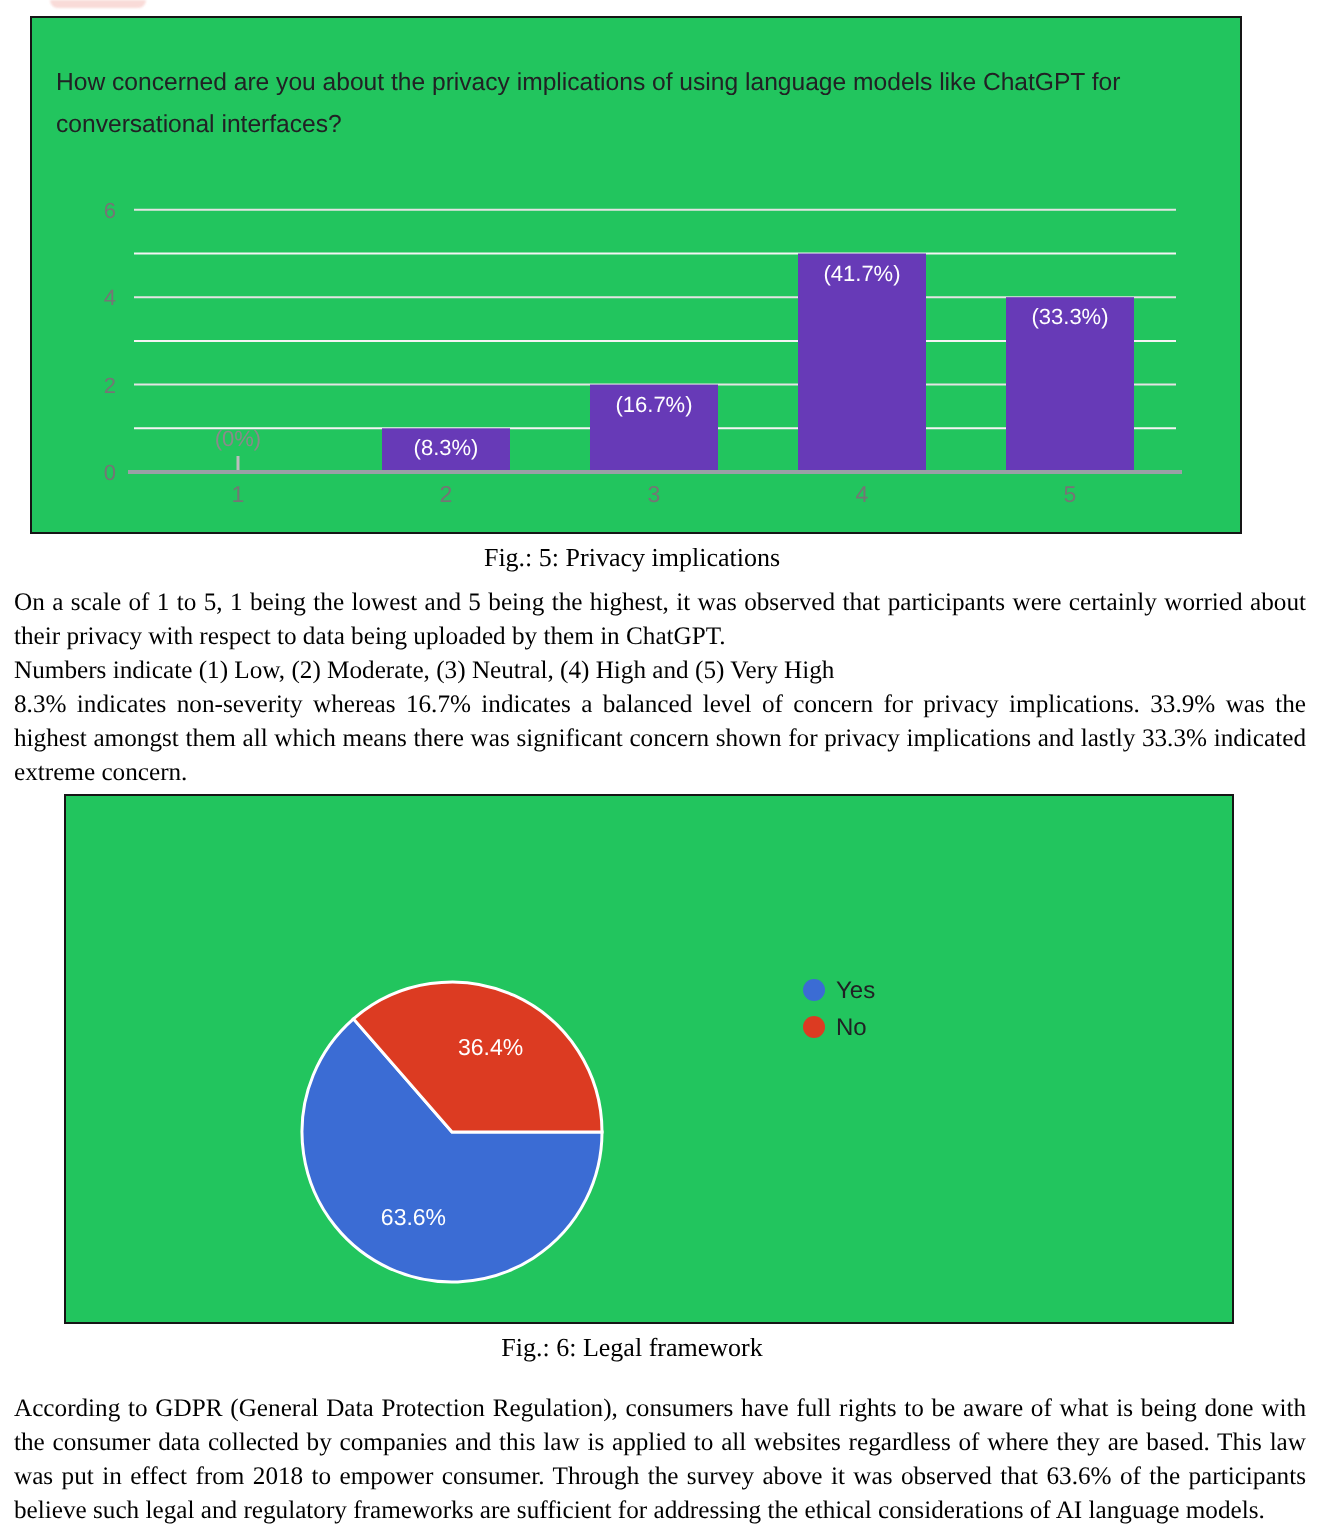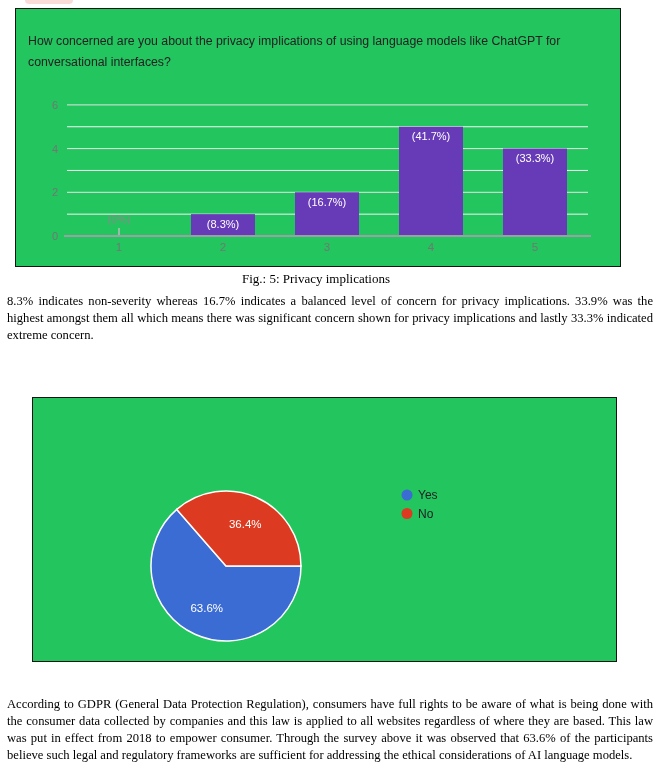--- a/index.html
+++ b/index.html
@@ -58,34 +58,37 @@
         <rect x="487" y="69.6" width="64" height="87.4" fill="#673AB7"></rect>
         <text x="519" y="83.1" text-anchor="middle" font-size="11" fill="#ffffff">(33.3%)</text>
         <text x="519" y="172" text-anchor="middle" font-size="11.5" fill="#757575">5</text>
         <line x1="48" y1="157" x2="575" y2="157" stroke="#9aa0a6" stroke-width="2"></line>
       </svg>
   </section>
 
   <div class="caption cap1">Fig.: 5: Privacy implications</div>
 
   <div class="paras" style="top:293px">
+      <p>On a scale of 1 to 5, 1 being the lowest and 5 being the highest, it was observed that participants were certainly worried about their privacy with respect to data being uploaded by them in ChatGPT.</p>
+      <p>Numbers indicate (1) Low, (2) Moderate, (3) Neutral, (4) High and (5) Very High</p>
       <p>8.3% indicates non-severity whereas 16.7% indicates a balanced level of concern for privacy implications. 33.9% was the highest amongst them all which means there was significant concern shown for privacy implications and lastly 33.3% indicated extreme concern.</p>
     </div>
 
   <section class="card card2">
     <svg id="pieChart" class="pie-svg" width="582" height="262" viewBox="0 0 582 262">
         <path d="M 193 168 L 268 168 A 75 75 0 1 1 143.75606831852826 111.43114644479222 Z" fill="#3B6CD4" stroke="#ffffff" stroke-width="1.5"></path>
         <text x="173.73153548381228" y="214.3199276368523" text-anchor="middle" font-size="11.5" fill="#ffffff">63.6%</text>
         <path d="M 193 168 L 143.75606831852826 111.43114644479222 A 75 75 0 0 1 268 167.99999999999997 Z" fill="#DC3B22" stroke="#ffffff" stroke-width="1.5"></path>
         <text x="212.2684645161877" y="129.6800723631477" text-anchor="middle" font-size="11.5" fill="#ffffff">36.4%</text>
         <circle cx="374" cy="97" r="5.5" fill="#3B6CD4"></circle>
         <text x="385" y="101" font-size="12" fill="#202124">Yes</text>
         <circle cx="374" cy="115.5" r="5.5" fill="#DC3B22"></circle>
         <text x="385" y="119.5" font-size="12" fill="#202124">No</text>
       </svg>
   </section>
 
+  <div class="caption cap2">Fig.: 6: Legal framework</div>
 
   <div class="paras" style="top:696px">
       <p>According to GDPR (General Data Protection Regulation), consumers have full rights to be aware of what is being done with the consumer data collected by companies and this law is applied to all websites regardless of where they are based. This law was put in effect from 2018 to empower consumer. Through the survey above it was observed that 63.6% of the participants believe such legal and regulatory frameworks are sufficient for addressing the ethical considerations of AI language models.</p>
     </div>
 
 </div>
 
 </body></html>

